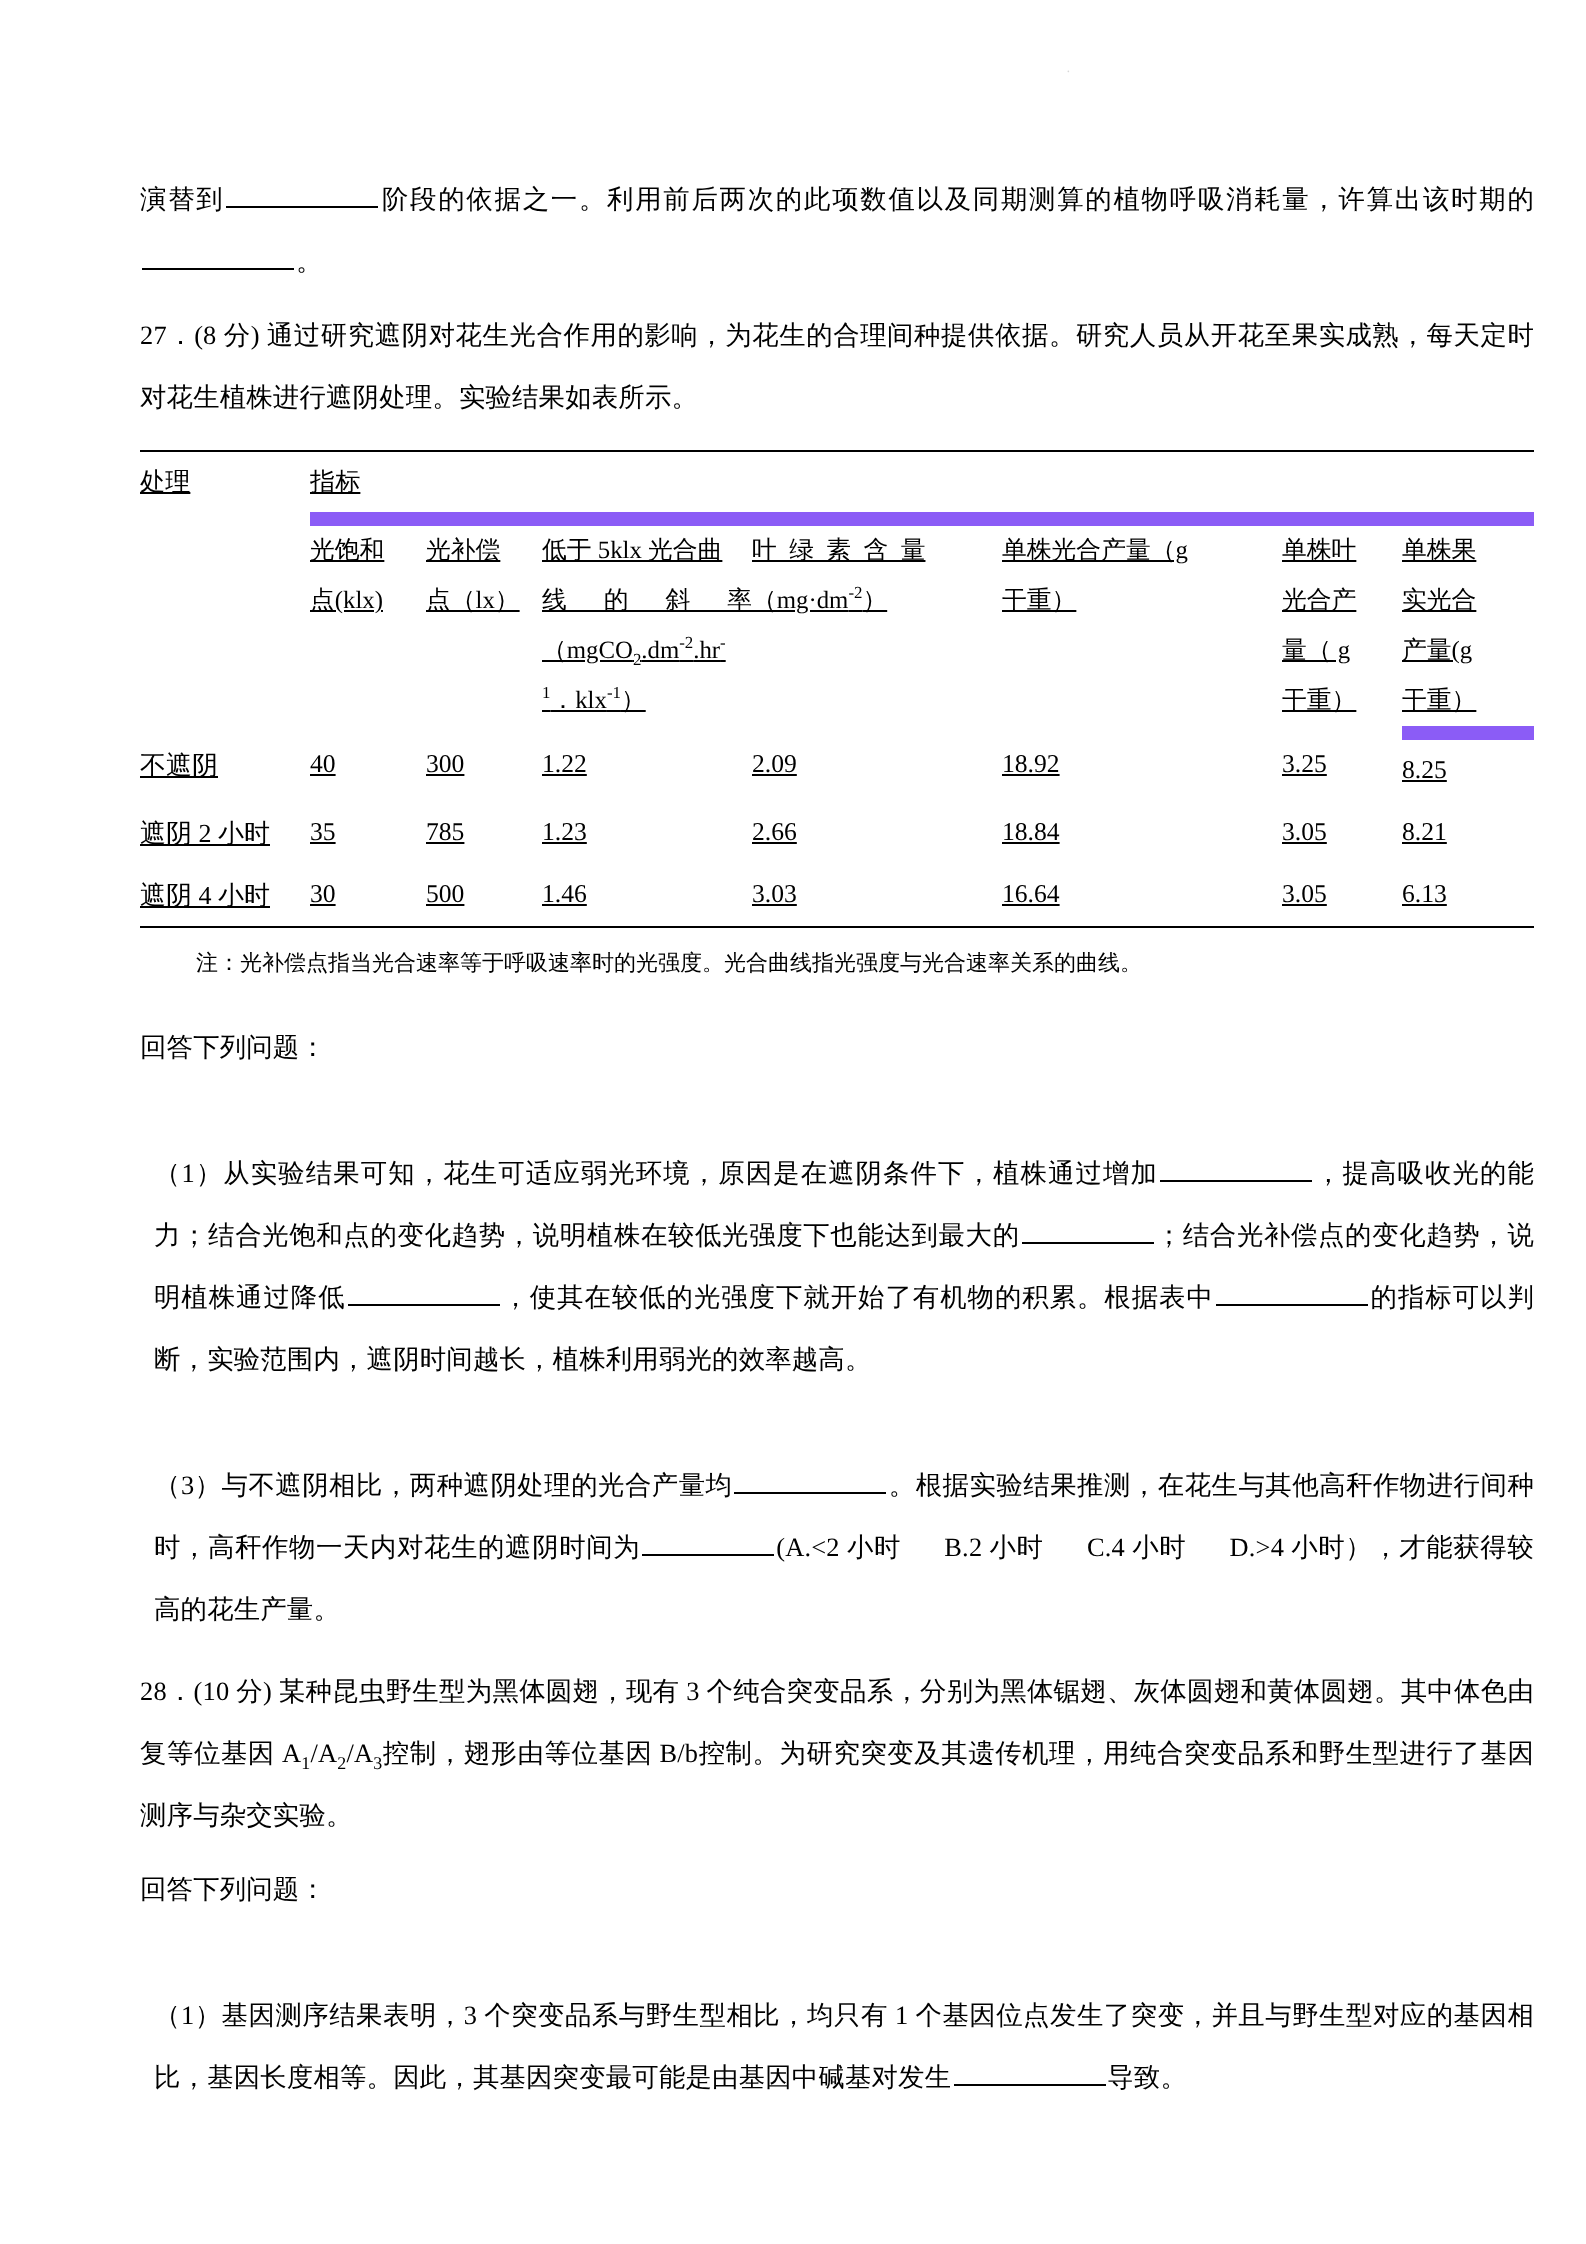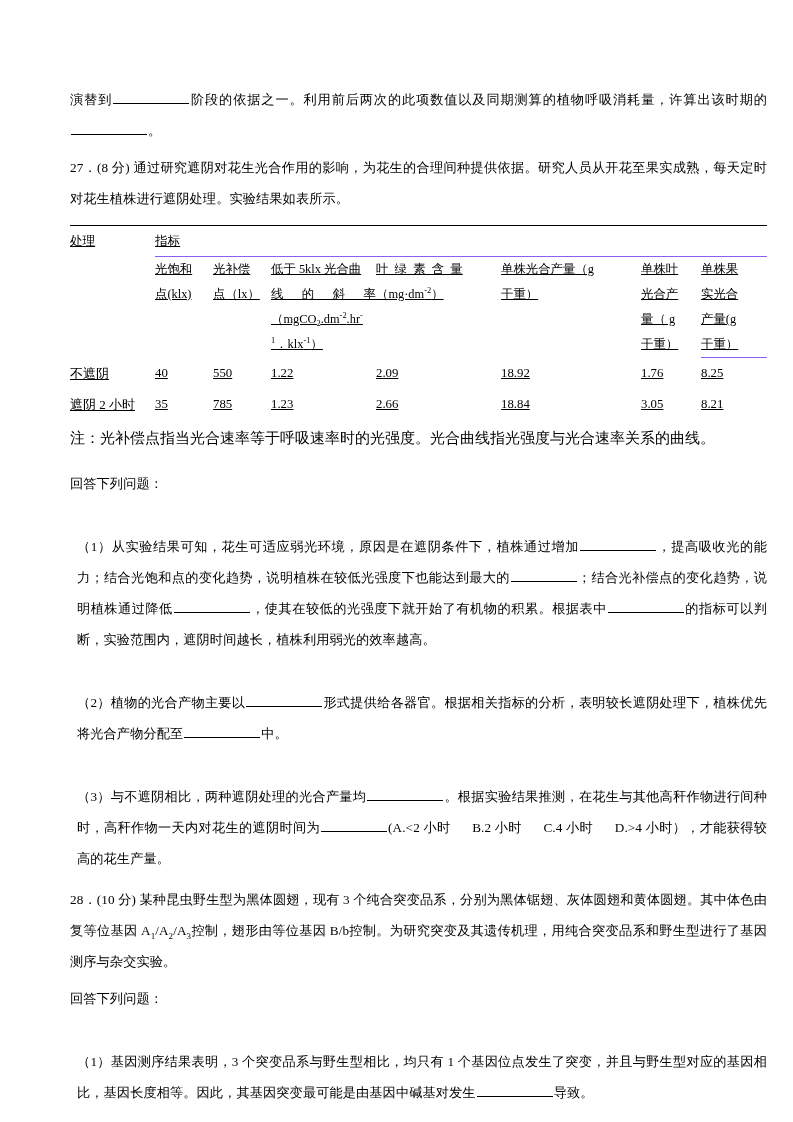--- a/index.html
+++ b/index.html
@@ -67,21 +67,21 @@
     table-layout: fixed;
   }
   table.exp td, table.exp th {
     padding: 0;
     vertical-align: top;
     font-weight: normal;
     text-align: left;
   }
   .rule-top    { border-top: 1.4px solid #000; }
   .rule-bottom { border-bottom: 1.4px solid #000; }
-  .rule-mid    { border-bottom: 1px solid #8b5cf6; }
+  .rule-mid    { border-bottom: 7px solid #8b5cf6; }
 
   .th-group {
     text-align: center;
     line-height: 30px;
     padding: 4px 0 4px 0;
   }
   .th-treat {
     line-height: 30px;
     padding: 4px 0 4px 0;
   }
@@ -105,23 +105,24 @@
     font-size: 12.8px;
   }
   .cell-treat {
     line-height: 31px;
     padding: 4px 0;
     font-size: 13px;
     white-space: nowrap;
   }
 
   .note {
-    font-size: 15px;
+    font-size: 11px;
     line-height: 29px;
     margin-top: 4px;
+    margin-left: 28px;
   }
 
   .spacer-6  { height: 6px; }
   .spacer-10 { height: 10px; }
 
   .topmark {
     position: absolute;
     left: 521px;
     top: 33px;
     width: 6px;
@@ -207,50 +208,59 @@
             <span class="plain">单株果</span>
             <span class="plain">实光合</span>
             <span class="plain">产量(g</span>
             <span class="plain">干重）</span>
           </td>
         </tr>
 
         <tr>
           <td class="cell-treat">不遮阴</td>
           <td class="cell-num">40</td>
-          <td class="cell-num">550</td>
+          <td class="cell-num">300</td>
           <td class="cell-num">1.22</td>
           <td class="cell-num">2.09</td>
           <td class="cell-num">18.92</td>
-          <td class="cell-num">1.76</td>
+          <td class="cell-num">3.25</td>
           <td class="cell-num">8.25</td>
         </tr>
 
         <tr>
           <td class="cell-treat">遮阴 2 小时</td>
           <td class="cell-num">35</td>
           <td class="cell-num">785</td>
           <td class="cell-num">1.23</td>
           <td class="cell-num">2.66</td>
           <td class="cell-num">18.84</td>
           <td class="cell-num">3.05</td>
           <td class="cell-num">8.21</td>
         </tr>
 
+        <tr>
+          <td class="cell-treat rule-bottom">遮阴 4 小时</td>
+          <td class="cell-num rule-bottom">30</td>
+          <td class="cell-num rule-bottom">500</td>
+          <td class="cell-num rule-bottom">1.46</td>
+          <td class="cell-num rule-bottom">3.03</td>
+          <td class="cell-num rule-bottom">16.64</td>
+          <td class="cell-num rule-bottom">3.05</td>
+          <td class="cell-num rule-bottom">6.13</td>
+        </tr>
       </tbody>
         </table>
     </div>
 
     <p class="note">注：光补偿点指当光合速率等于呼吸速率时的光强度。光合曲线指光强度与光合速率关系的曲线。</p>
 
     <p class="p">回答下列问题：</p>
 
     <p class="p ind1"><span>（1）</span><span>从实验结果可知，花生可适应弱光环境，原因是在遮阴条件下，植株通过增加</span><span class="blank b-lg"></span><span>，提高吸收光的能力；结合光饱和点的变化趋势，说明植株在较低光强度下也能达到最大的</span><span class="blank b-md"></span><span>；结合光补偿点的变化趋势，说明植株通过降低</span><span class="blank b-lg"></span><span>，使其在较低的光强度下就开始了有机物的积累。根据表中</span><span class="blank b-lg"></span><span>的指标可以判断，实验范围内，遮阴时间越长，植株利用弱光的效率越高。</span></p>
 
-    <p class="p ind1"><span>（2）</span><span>植物的光合产物主要以</span><span class="blank b-lg"></span><span>形式提供给各器官。根据相关指标的分析，表明较长遮阴处理下，植株优先将光合产物分配至</span><span class="blank b-lg"></span><span>中。</span></p>
 
     <p class="p ind1"><span>（3）</span><span>与不遮阴相比，两种遮阴处理的光合产量均</span><span class="blank b-lg"></span><span>。根据实验结果推测，在花生与其他高秆作物进行间种时，高秆作物一天内对花生的遮阴时间为</span><span class="blank b-md"></span><span>(A.&lt;2 小时</span><span>&nbsp;&nbsp;&nbsp;&nbsp;&nbsp;&nbsp;</span><span>B.2 小时</span><span>&nbsp;&nbsp;&nbsp;&nbsp;&nbsp;&nbsp;</span><span>C.4 小时</span><span>&nbsp;&nbsp;&nbsp;&nbsp;&nbsp;&nbsp;</span><span>D.&gt;4 小时），才能获得较高的花生产量。</span></p>
 
     <div class="spacer-10"></div>
 
     <p class="p"><span>28．(10 分) 某种昆虫野生型为黑体圆翅，现有 3 个纯合突变品系，分别为黑体锯翅、灰体圆翅和黄体圆翅。其中体色由复等位基因 </span><span>A<sub>1</sub></span><span>/</span><span>A<sub>2</sub></span><span>/</span><span>A<sub>3</sub></span><span>控制，翅形由等位基因 </span><span>B/b</span><span>控制。为研究突变及其遗传机理，用纯合突变品系和野生型进行了基因测序与杂交实验。</span></p>
 
     <div class="spacer-6"></div>
 
     <p class="p">回答下列问题：</p>

